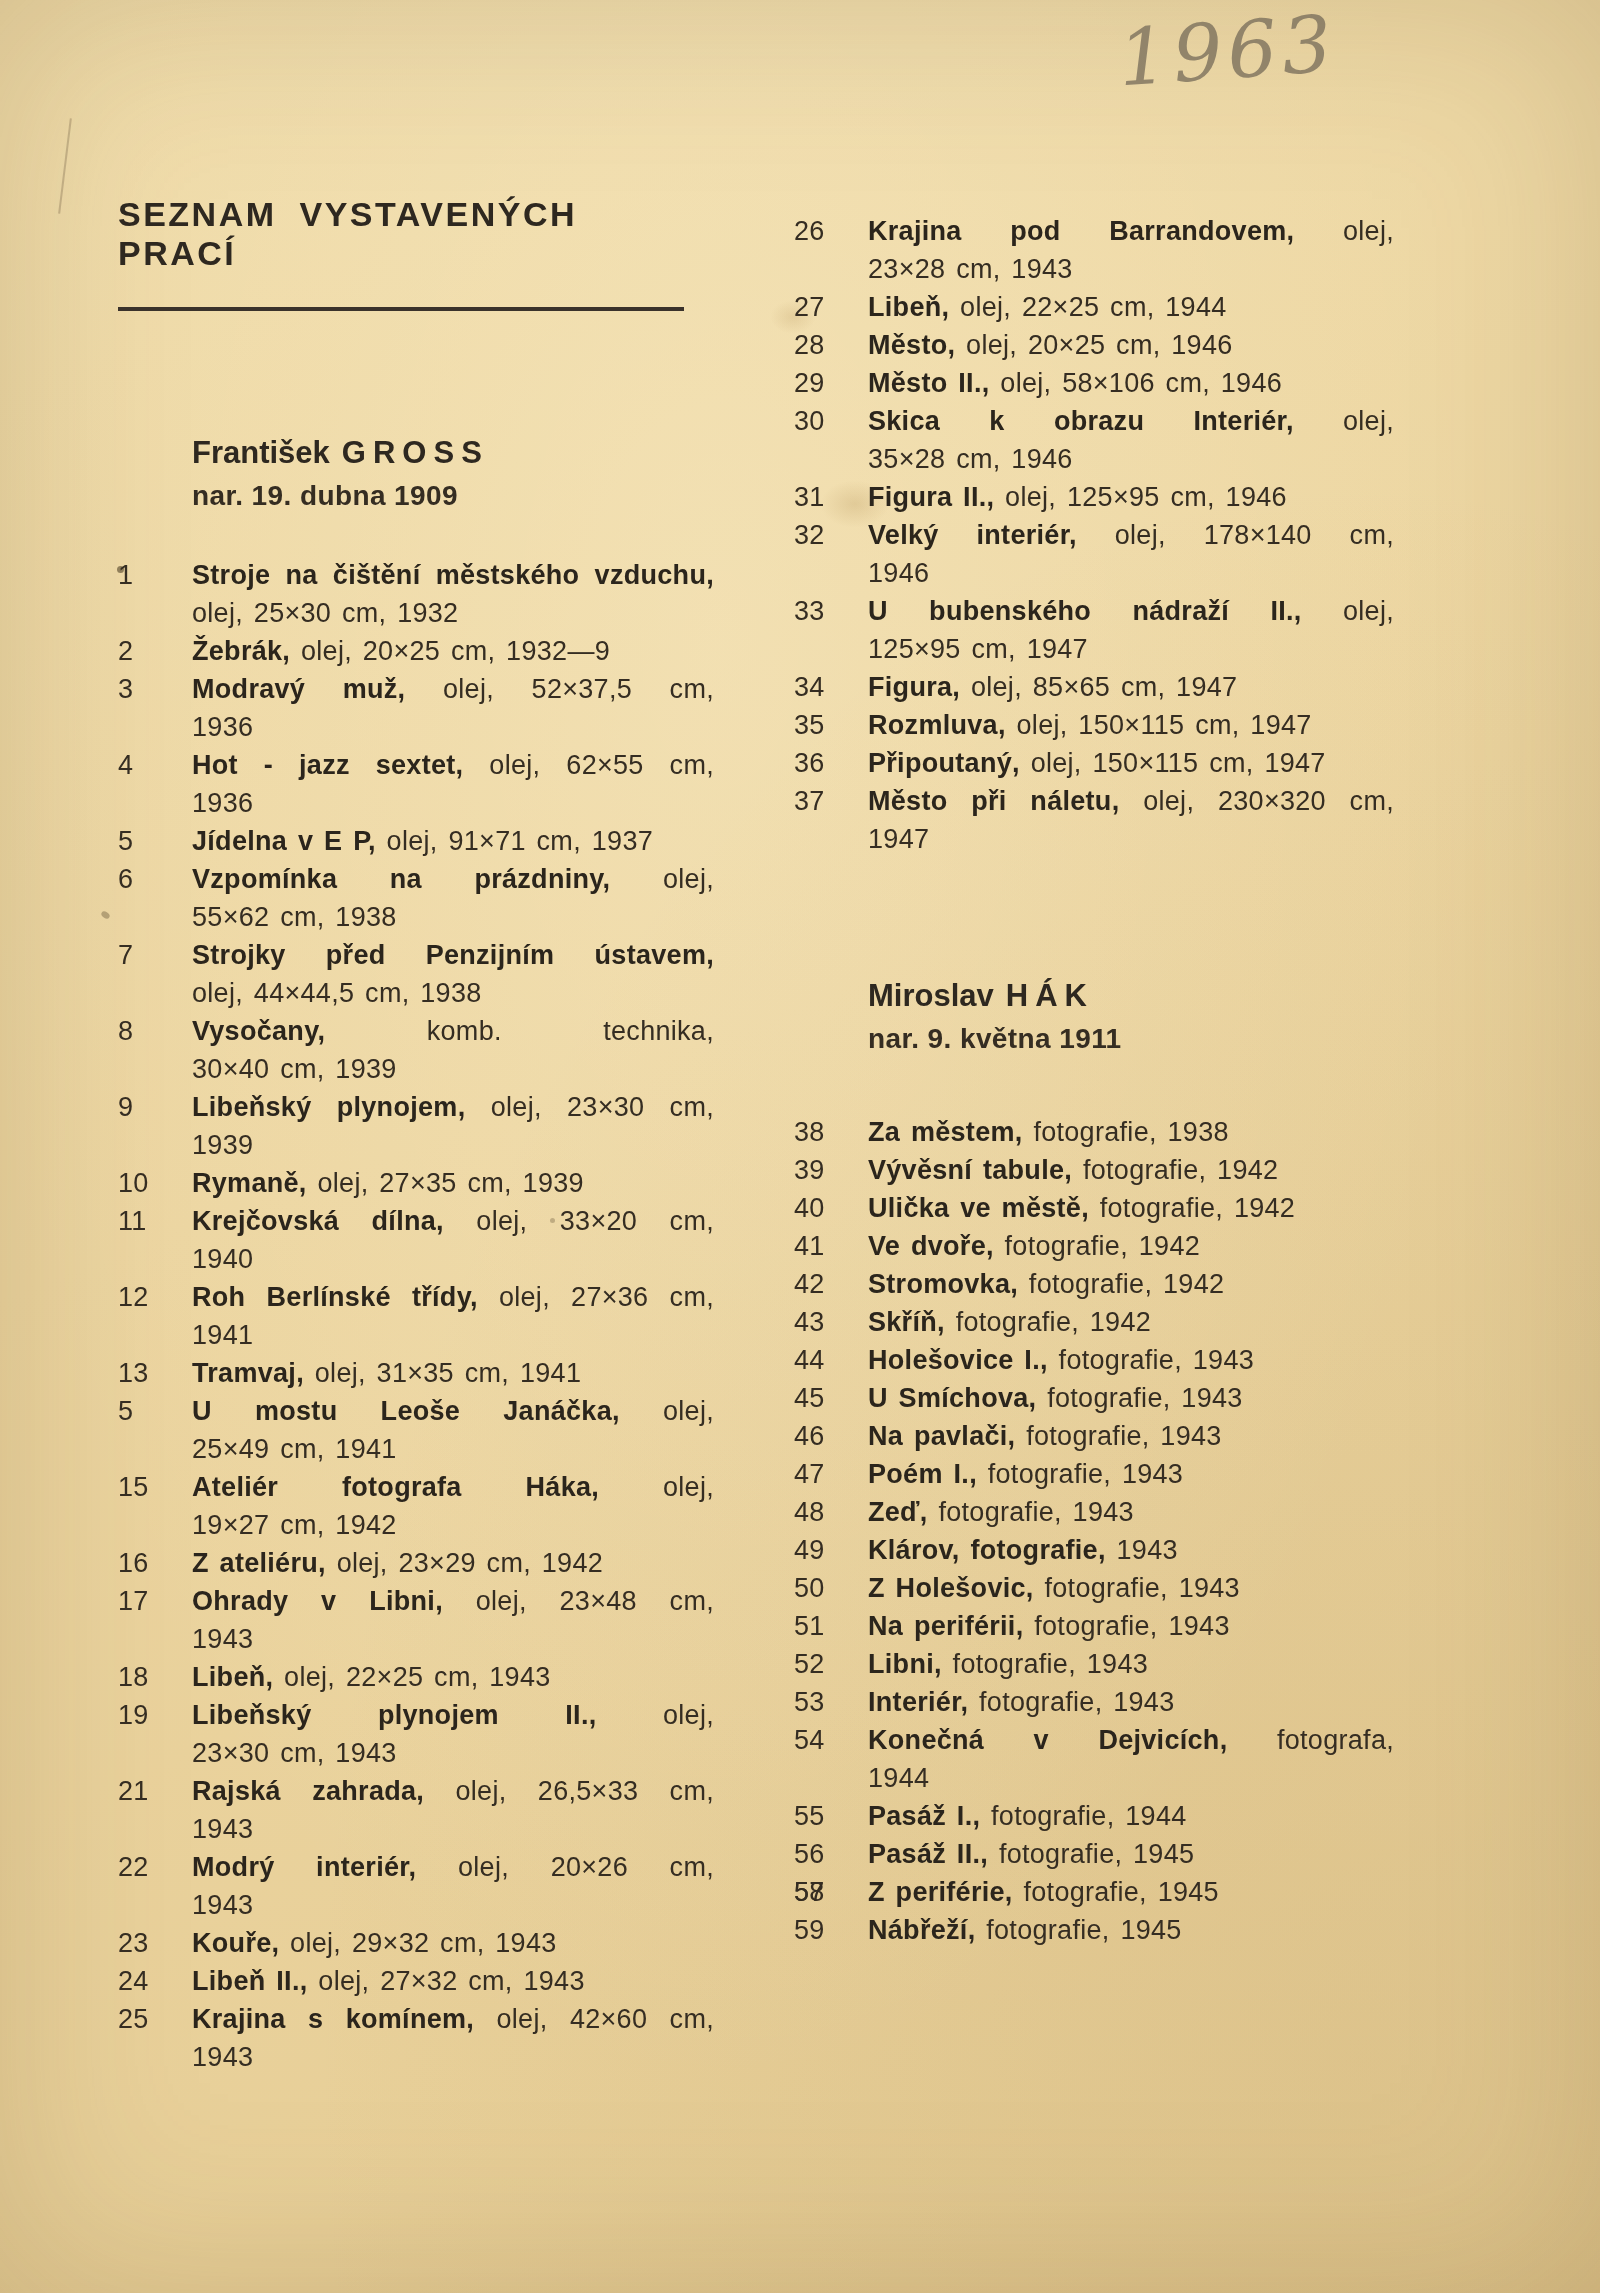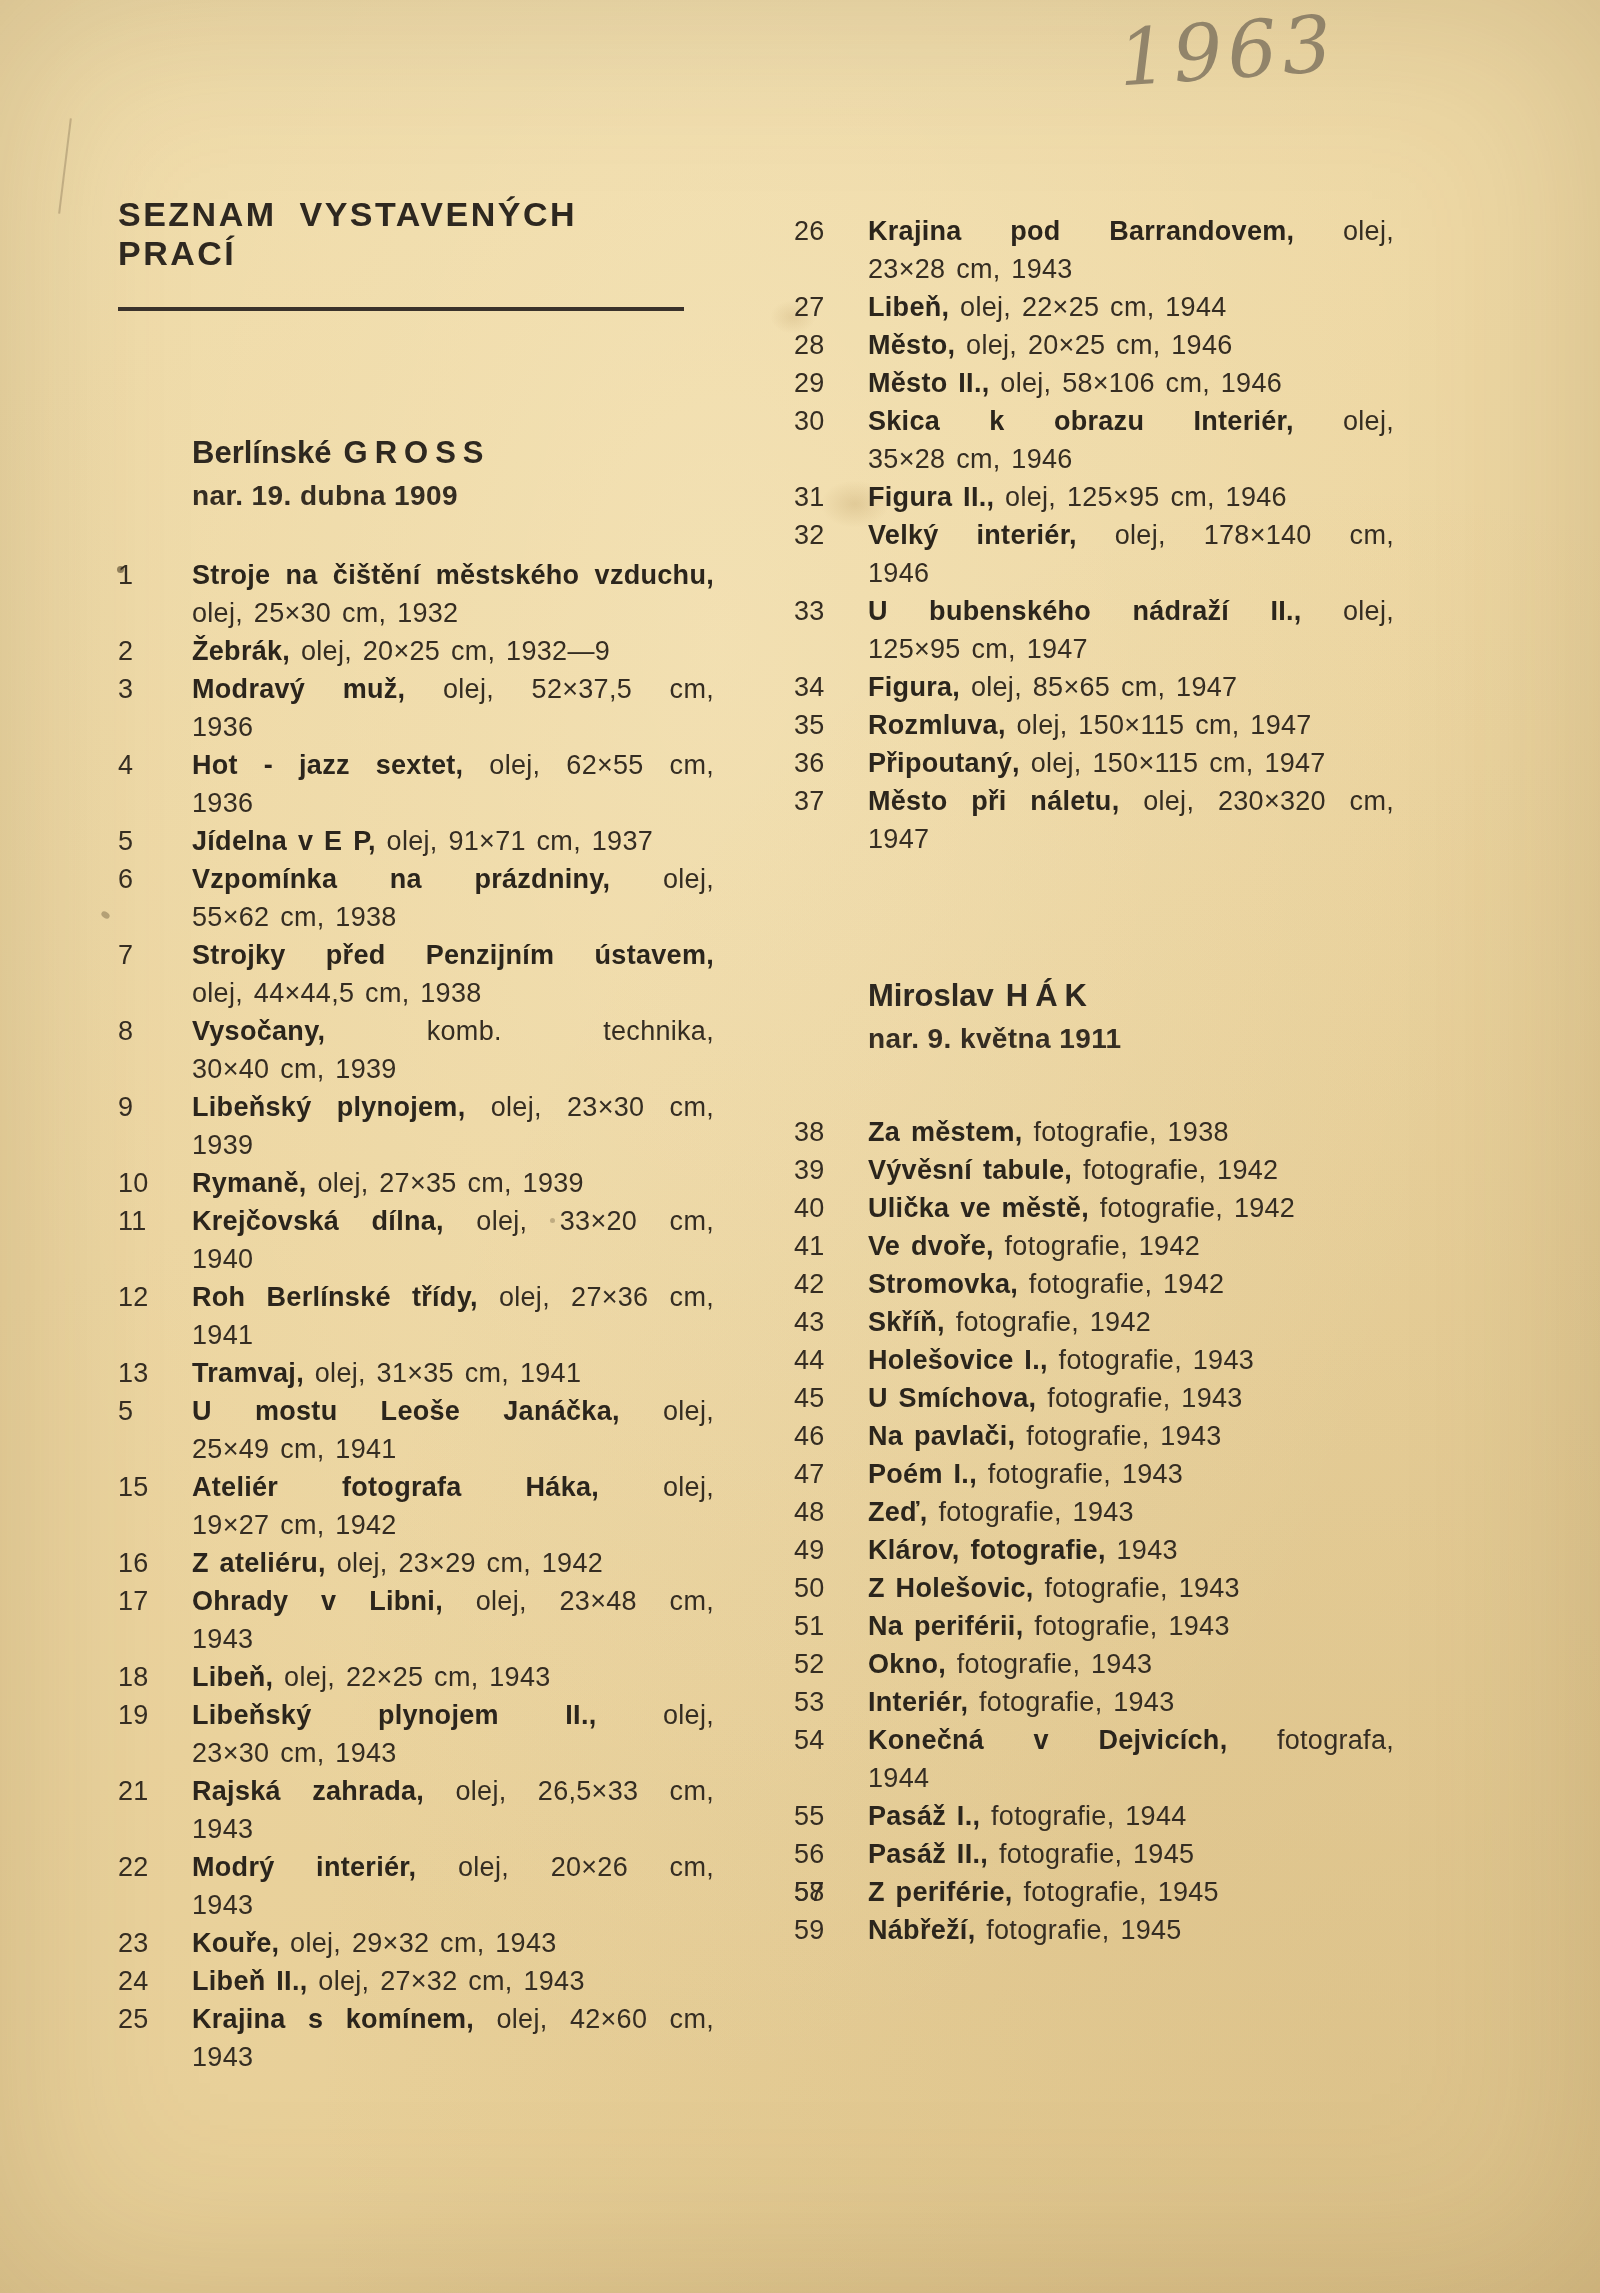--- a/index.html
+++ b/index.html
@@ -76,21 +76,21 @@
   <div class="stain t2"></div>
 
   <div class="handwriting">1963</div>
 
   <div class="col-left">
     <div class="page-header-title">SEZNAM VYSTAVENÝCH PRACÍ</div>
     <div class="header-rule"></div>
 
     <div class="artist-block first">
       <div class="artist-name">
-        <span>Berlínské</span><span class="artist-last">GROSS</span>
+        <span>František</span><span class="artist-last">GROSS</span>
       </div>
       <div class="artist-born">nar. 19. dubna 1909</div>
     </div>
 
     <div class="work-list gross-left" id="list-left">
         <div class="work wrapped">
           <span class="num">1</span>
           <div class="l1"><b>Stroje na čištění městského vzduchu,</b></div>
           <div class="l2">olej, 25×30 cm, 1932</div>
         </div>
@@ -320,21 +320,21 @@
         <div class="work">
           <span class="num">50</span>
           <div class="l1"><b>Z Holešovic,</b><span class="rest"> fotografie, 1943</span></div>
         </div>
         <div class="work">
           <span class="num">51</span>
           <div class="l1"><b>Na periférii,</b><span class="rest"> fotografie, 1943</span></div>
         </div>
         <div class="work">
           <span class="num">52</span>
-          <div class="l1"><b>Okno,</b><span class="rest"> fotografie, 1943</span></div>
+          <div class="l1"><b>Libni,</b><span class="rest"> fotografie, 1943</span></div>
         </div>
         <div class="work">
           <span class="num">53</span>
           <div class="l1"><b>Interiér,</b><span class="rest"> fotografie, 1943</span></div>
         </div>
         <div class="work wrapped">
           <span class="num">54</span>
           <div class="l1"><b>Konečná v Dejvicích,</b><span class="rest"> fotografa,</span></div>
           <div class="l2">1944</div>
         </div>

